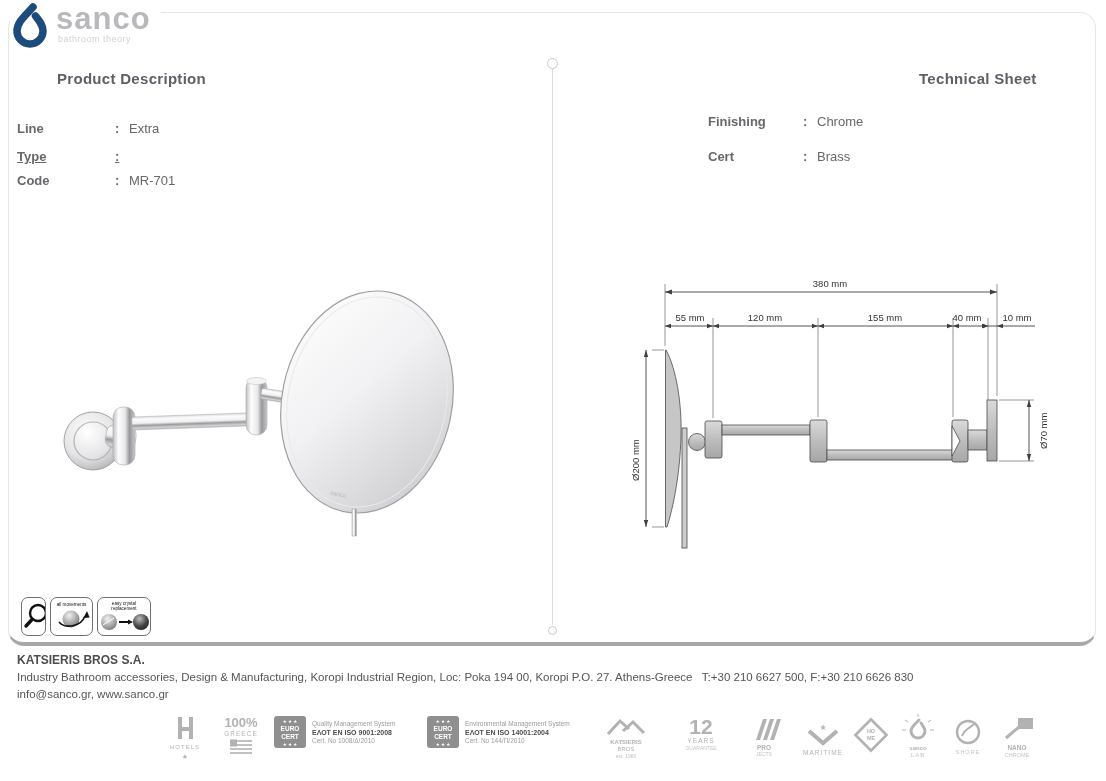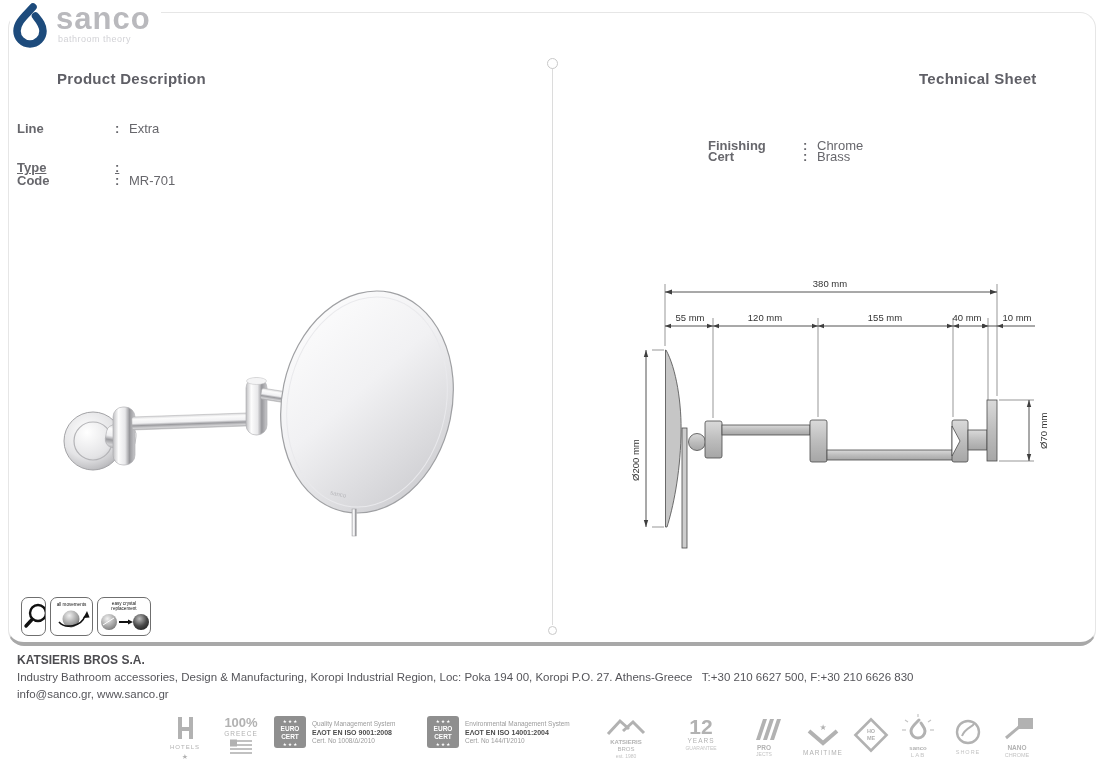--- a/index.html
+++ b/index.html
@@ -64,31 +64,31 @@
 <div class="divider-dot-bottom"></div>
 
 <div class="panel-title title-left">Product Description</div>
 <div class="panel-title title-right">Technical Sheet</div>
 
 <div class="frow" style="left:17px; top:121px;">
   <span class="lbl">Line</span>
   <span class="sep">:</span>
   <span class="val">Extra</span>
 </div>
-<div class="frow" style="left:17px; top:160px;text-decoration:underline;">
+<div class="frow" style="left:17px; top:149px;text-decoration:underline;">
   <span class="lbl">Type</span>
   <span class="sep">:</span>
 </div>
 <div class="frow" style="left:17px; top:173px;">
   <span class="lbl">Code</span>
   <span class="sep">:</span>
   <span class="val">MR-701</span>
 </div>
 
-<div class="frow right" style="left:708px; top:138px;">
+<div class="frow right" style="left:708px; top:114px;">
   <span class="lbl">Finishing</span>
   <span class="sep">:</span>
   <span class="val">Chrome</span>
 </div>
 <div class="frow right" style="left:708px; top:149px;">
   <span class="lbl">Cert</span>
   <span class="sep">:</span>
   <span class="val">Brass</span>
 </div>
 

